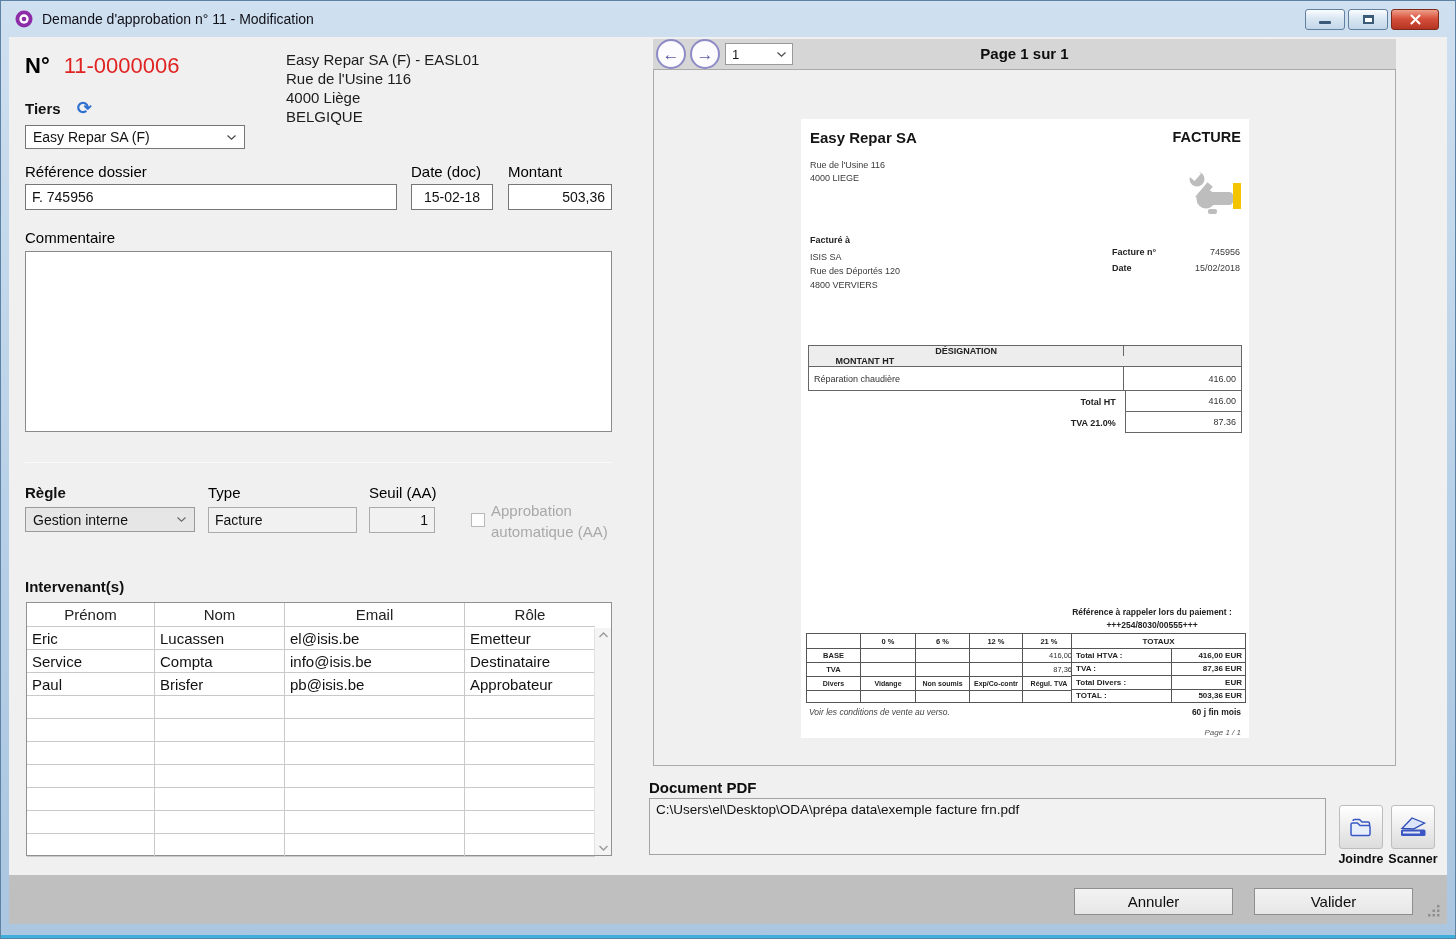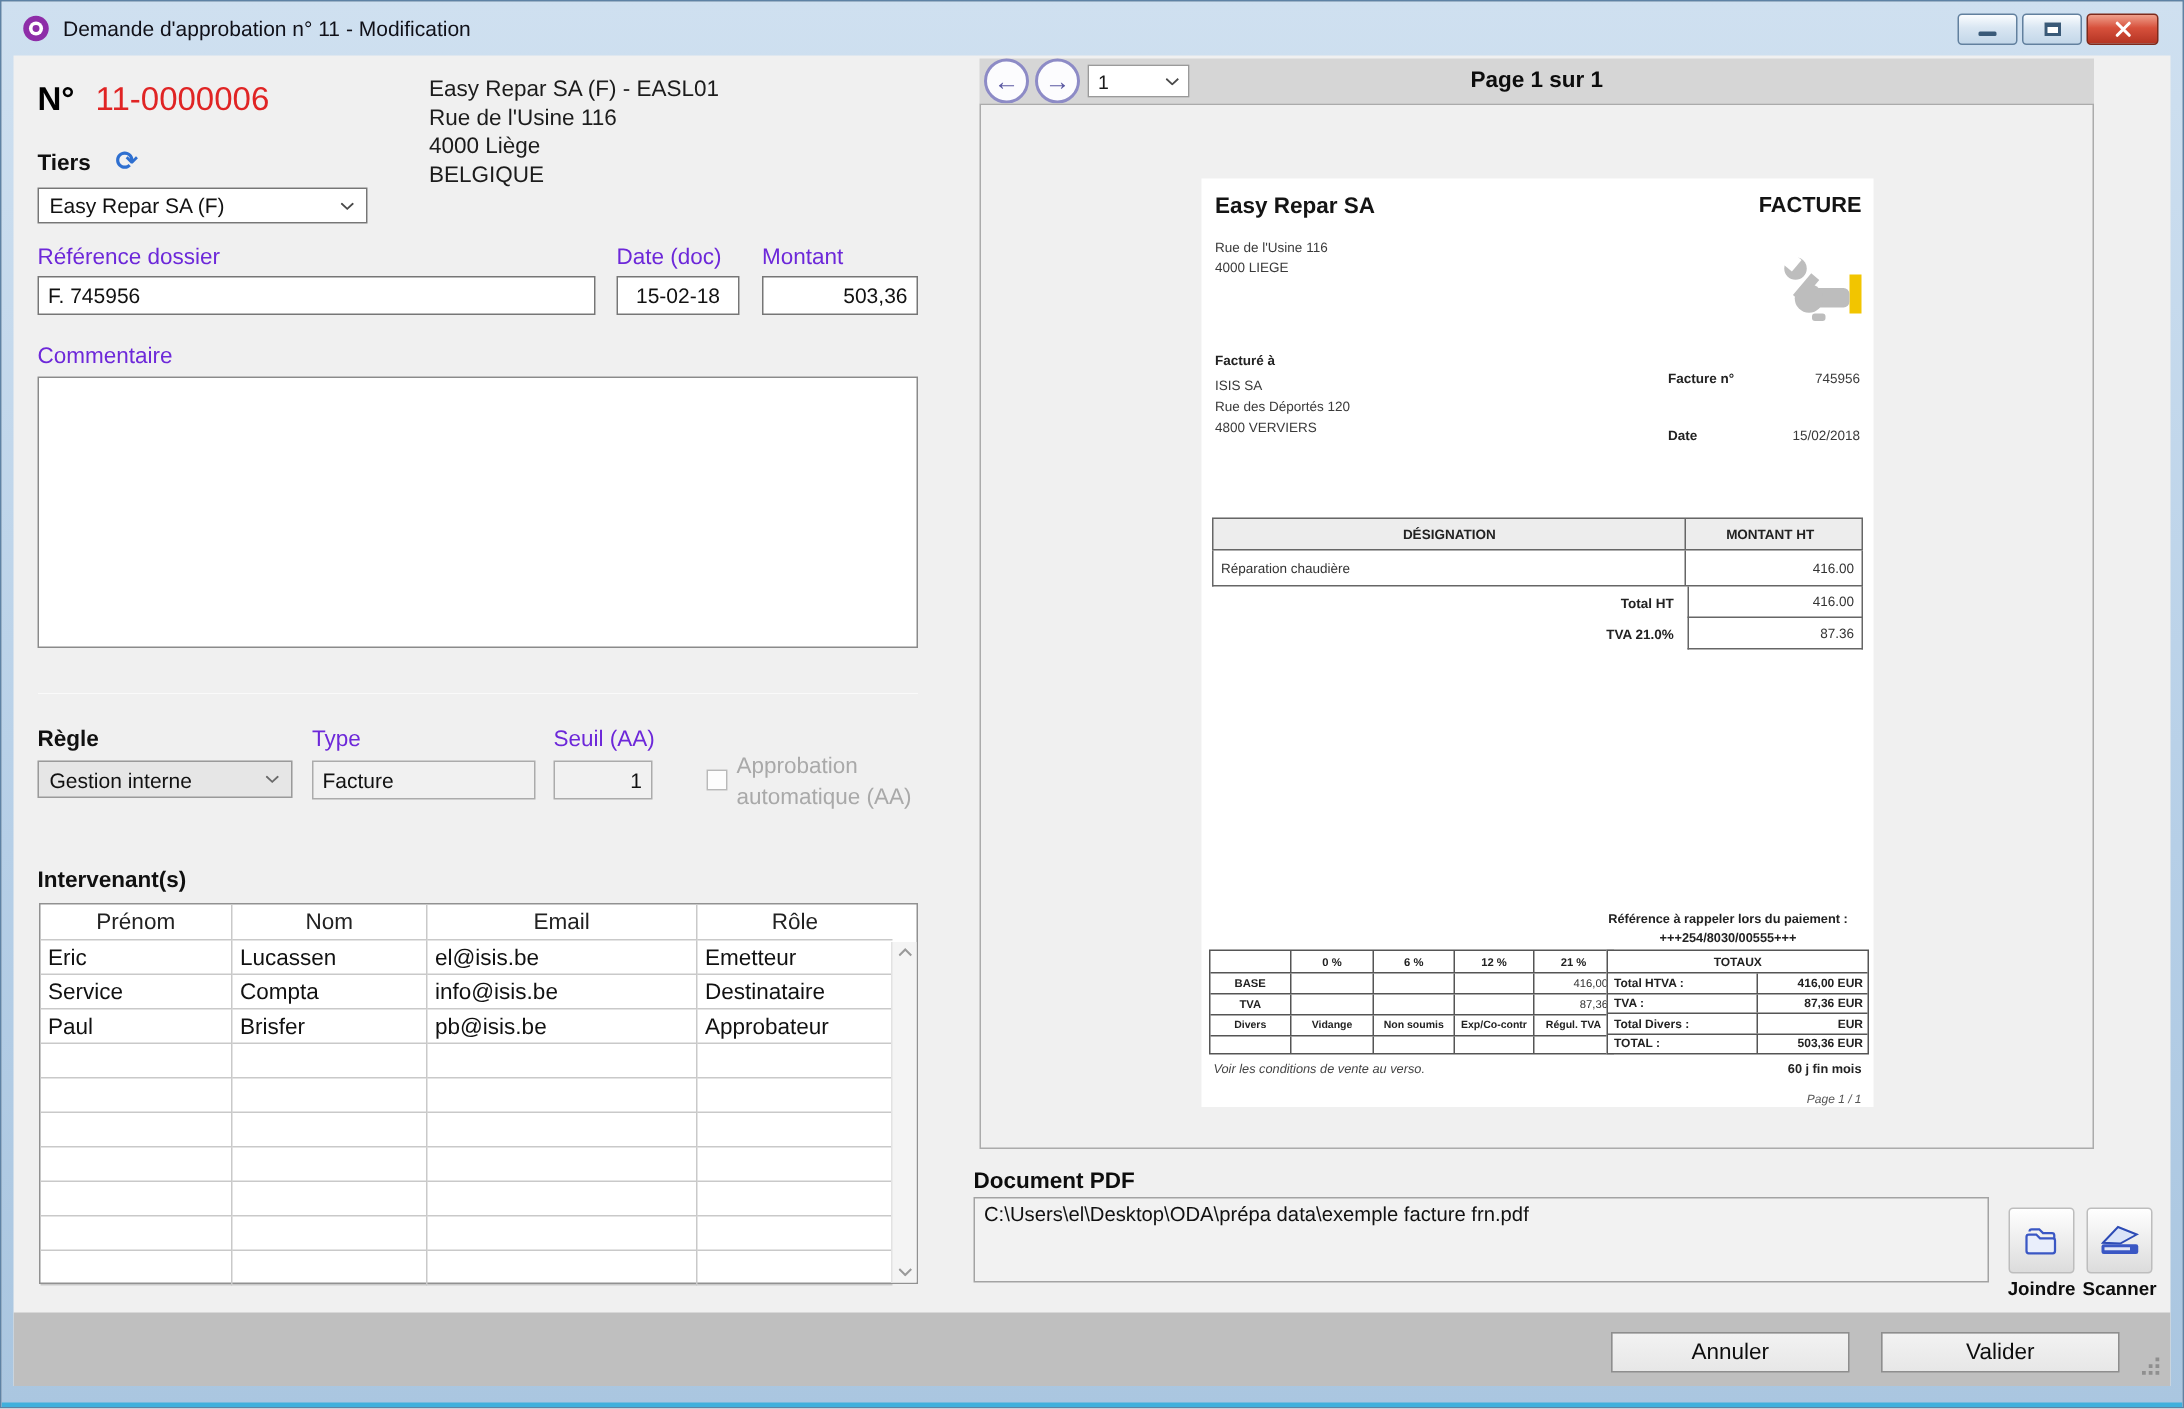--- a/index.html
+++ b/index.html
@@ -14,21 +14,21 @@
   .title-text { font-size:14px; color:#101018; }
   .winbtns { position:absolute; top:8px; right:16px; display:flex; gap:3px; }
   .winbtn { width:40px; height:21px; border:1px solid #62809e; border-radius:3px; background:linear-gradient(#fbfdff,#d9e6f2 45%,#c3d7e9); display:flex; align-items:center; justify-content:center; }
   .winbtn.close { width:48px; background:linear-gradient(#efa08c,#d7513c 45%,#b43423); border-color:#7d2a1b; }
   .glyph-min { width:12px; height:3px; background:#3a5a78; border-radius:1px; margin-top:6px; }
   .glyph-max { width:11px; height:9px; border:2px solid #3a5a78; border-top-width:3px; background:#fff; }
 
   .content { position:absolute; left:8px; top:36px; right:8px; bottom:14px; background:#f0f0f0; overflow:hidden; }
 
   
-  .lbl { position:absolute; font-size:15px; color:#6d28d9; }
+  .lbl { position:absolute; font-size:15px; color:#000000; }
   .lbl.bold { font-weight:bold; color:#111; }
   .tbx { position:absolute; background:#fff; border:1px solid #767676; font-family:inherit; font-size:14px; color:#111; padding:0 6px; outline:none; }
   .tbx.dis { background:#f1f1f1; border-color:#ababab; }
   .combo { position:absolute; background:#fff; border:1px solid #767676; display:flex; align-items:center; padding:0 8px 0 7px; font-size:14px; color:#111; cursor:default; }
   .combo.dis { background:#e6e6e6; border-color:#9a9a9a; }
   .combo .cv { flex:1; overflow:hidden; white-space:nowrap; }
 
   
   .nblock { position:absolute; left:16px; top:16px; font-size:22px; }
   .nlabel { font-weight:bold; color:#000; }
@@ -63,27 +63,27 @@
   .inv-page { position:absolute; left:147px; top:49px; width:448px; height:619px; background:#fff; color:#333; }
   .inv-top { position:absolute; left:9px; right:8px; top:10px; display:flex; justify-content:space-between; align-items:flex-start; }
   .inv-co { font-size:15px; font-weight:bold; color:#141414; }
   .inv-doc { font-size:14.5px; font-weight:bold; color:#141414; }
   .inv-co-addr { position:absolute; left:9px; top:40px; font-size:9px; line-height:13px; color:#3a3a3a; }
   .inv-logo { position:absolute; right:6px; top:52px; }
   .inv-billto { position:absolute; left:9px; top:114px; font-size:9px; line-height:14px; color:#3a3a3a; }
   .inv-billto .bt-label { font-weight:bold; margin-bottom:3px; color:#222; }
   .inv-meta { position:absolute; right:9px; top:128px; width:128px; font-size:9px; color:#3a3a3a; }
   .inv-meta .mrow { display:flex; justify-content:space-between; }
-  .inv-meta .mrow + .mrow { margin-top:28px; }
+  .inv-meta .mrow + .mrow { margin-top:6px; }
   .inv-meta .ml { font-weight:bold; color:#222; }
   .inv-items { position:absolute; left:7px; right:7px; top:226px; font-size:9px; }
   .ir { display:flex; }
   .dcol { width:73%; display:flex; align-items:center; }
   .acol { width:27%; display:flex; align-items:center; justify-content:flex-end; padding-right:5px; }
-  .ir.head { height:22px; border:1px solid #666; background:#ededed; font-weight:bold; color:#222; }
+  .ir.head { height:22px; border:1px solid #666; background:#ededed; font-weight:bold; color:#222;flex-direction:column; }
   .ir.head .dcol { justify-content:center; border-right:1px solid #666; }
   .ir.item { height:24px; border:1px solid #666; border-top:none; }
   .ir.item .dcol { padding-left:5px; border-right:1px solid #666; }
   .ir.tot { height:21px; }
   .ir.tot .dcol { justify-content:flex-end; padding-right:9px; font-weight:bold; color:#222; }
   .ir.tot .acol { border:1px solid #666; border-top:none; }
   .inv-payref { position:absolute; right:4px; top:487px; width:186px; text-align:center; font-size:8.5px; font-weight:bold; color:#222; line-height:13px; }
   .inv-vat { position:absolute; left:5px; top:514px; width:270px; border:1px solid #555; font-size:7.5px; color:#333; background:#fff; }
   .vrow { display:flex; height:14px; }
   .vrow:last-child { height:12px; }

